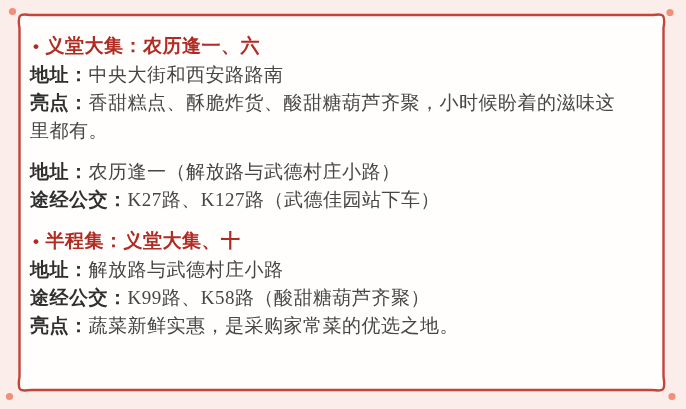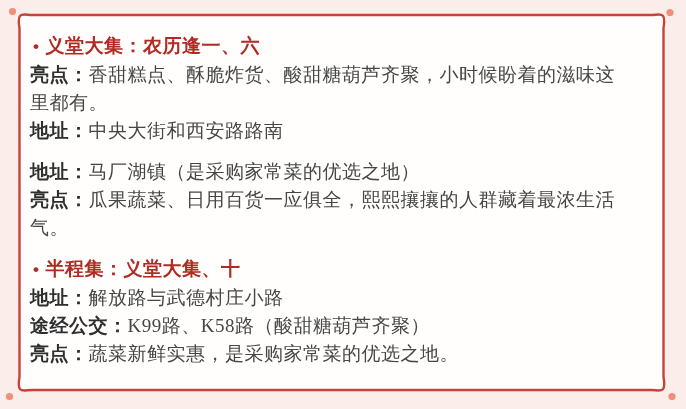--- a/index.html
+++ b/index.html
@@ -77,27 +77,27 @@
   <circle cx="12.5" cy="11.5" r="3.6" fill="#f0907b"></circle>
   <circle cx="670" cy="12.5" r="3.6" fill="#f0907b"></circle>
   <circle cx="9.5" cy="396.5" r="3.6" fill="#f0907b"></circle>
   <circle cx="672" cy="396.5" r="3.6" fill="#f0907b"></circle>
 </svg>
 
 <div class="content">
 
   <div class="market">
     <div class="sec-title"><span class="bullet">•</span><span>义堂大集：农历逢一、六</span></div>
+    <div class="row"><span class="lbl">地址：</span><span class="val">中央大街和西安路路南</span></div>
     <div class="row"><span class="lbl">亮点：</span><span class="val">香甜糕点、酥脆炸货、酸甜糖葫芦齐聚，小时候盼着的滋味这里都有。</span></div>
-    <div class="row"><span class="lbl">地址：</span><span class="val">中央大街和西安路路南</span></div>
   </div>
 
   <div class="market">
-    <div class="row"><span class="lbl">地址：</span><span class="val">马厂湖镇（是采购家常菜的优选之地）</span></div>
-    <div class="row"><span class="lbl">亮点：</span><span class="val">瓜果蔬菜、日用百货一应俱全，熙熙攘攘的人群藏着最浓生活气。</span></div>
+    <div class="row"><span class="lbl">地址：</span><span class="val">农历逢一（解放路与武德村庄小路）</span></div>
+    <div class="row"><span class="lbl">途经公交：</span><span class="val">K27路、K127路（武德佳园站下车）</span></div>
   </div>
 
   <div class="market">
     <div class="sec-title"><span class="bullet">•</span><span>半程集：义堂大集、十</span></div>
     <div class="row"><span class="lbl">地址：</span><span class="val">解放路与武德村庄小路</span></div>
     <div class="row"><span class="lbl">途经公交：</span><span class="val">K99路、K58路（酸甜糖葫芦齐聚）</span></div>
     <div class="row"><span class="lbl">亮点：</span><span class="val">蔬菜新鲜实惠，是采购家常菜的优选之地。</span></div>
   </div>
 
 </div>

